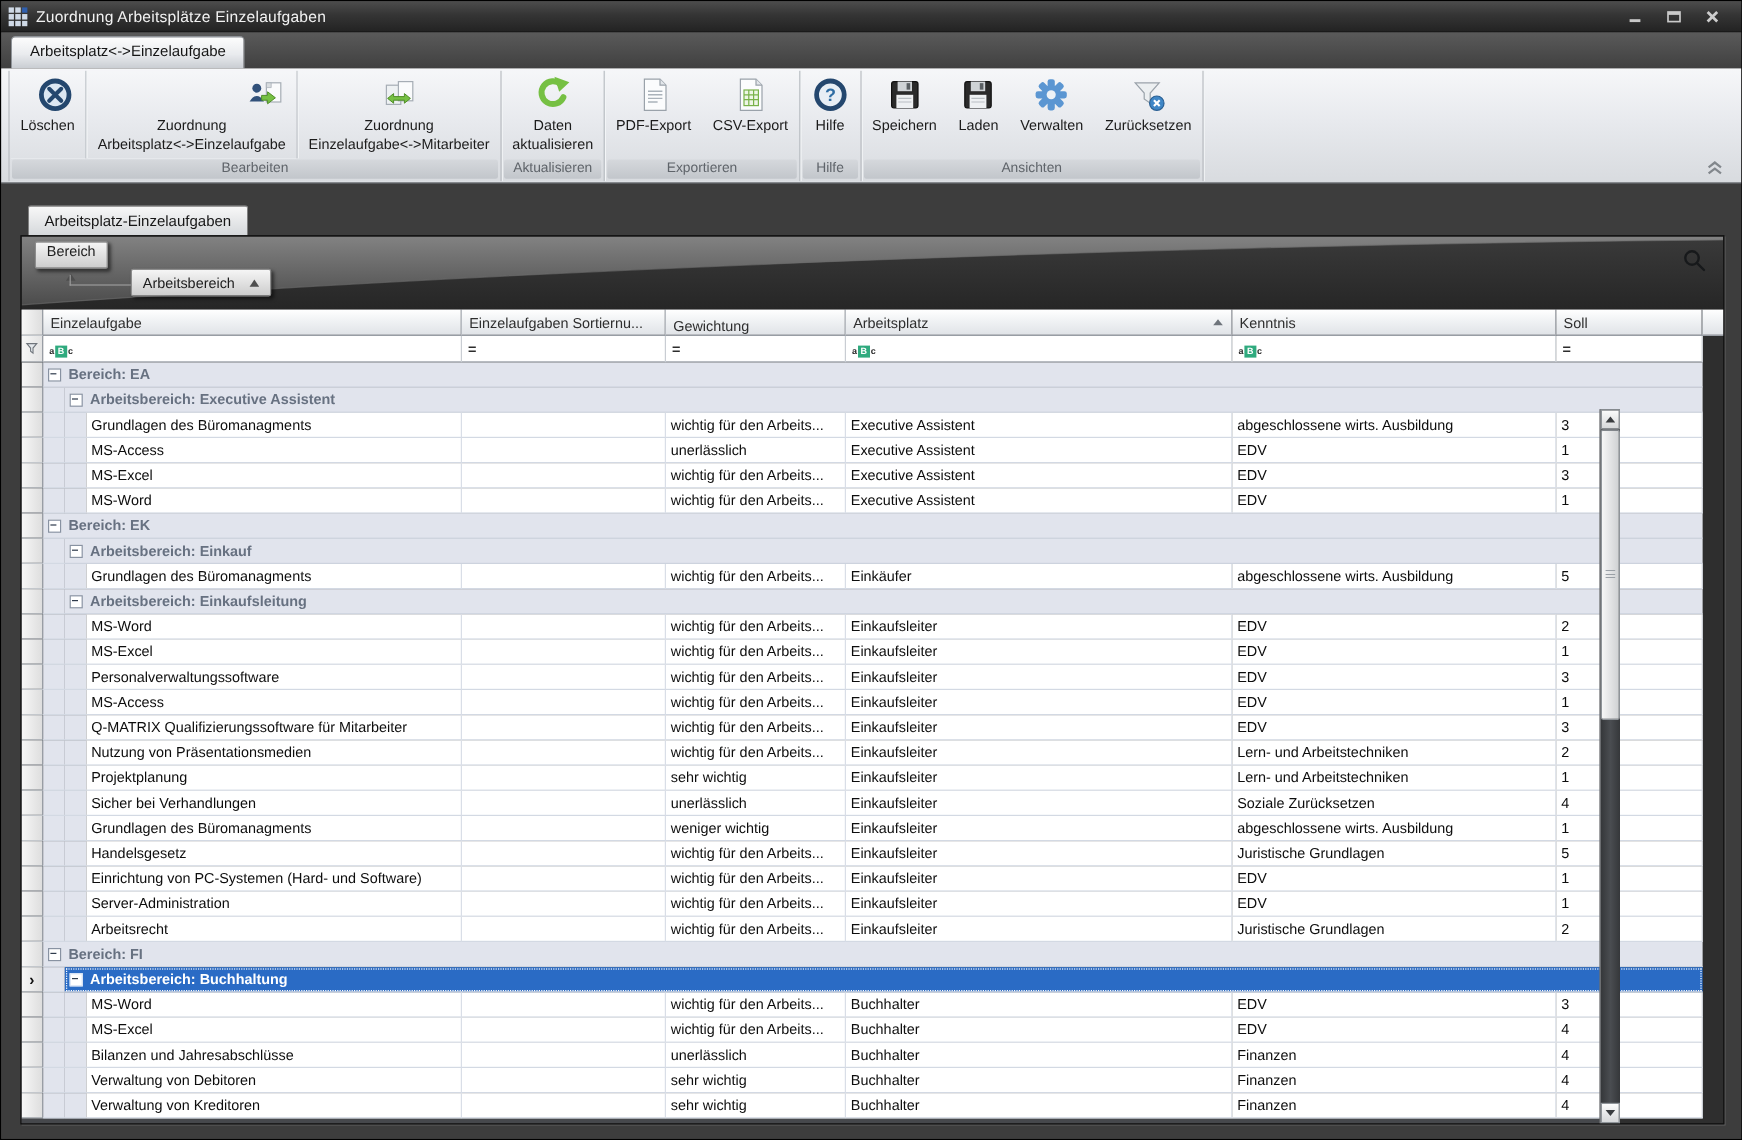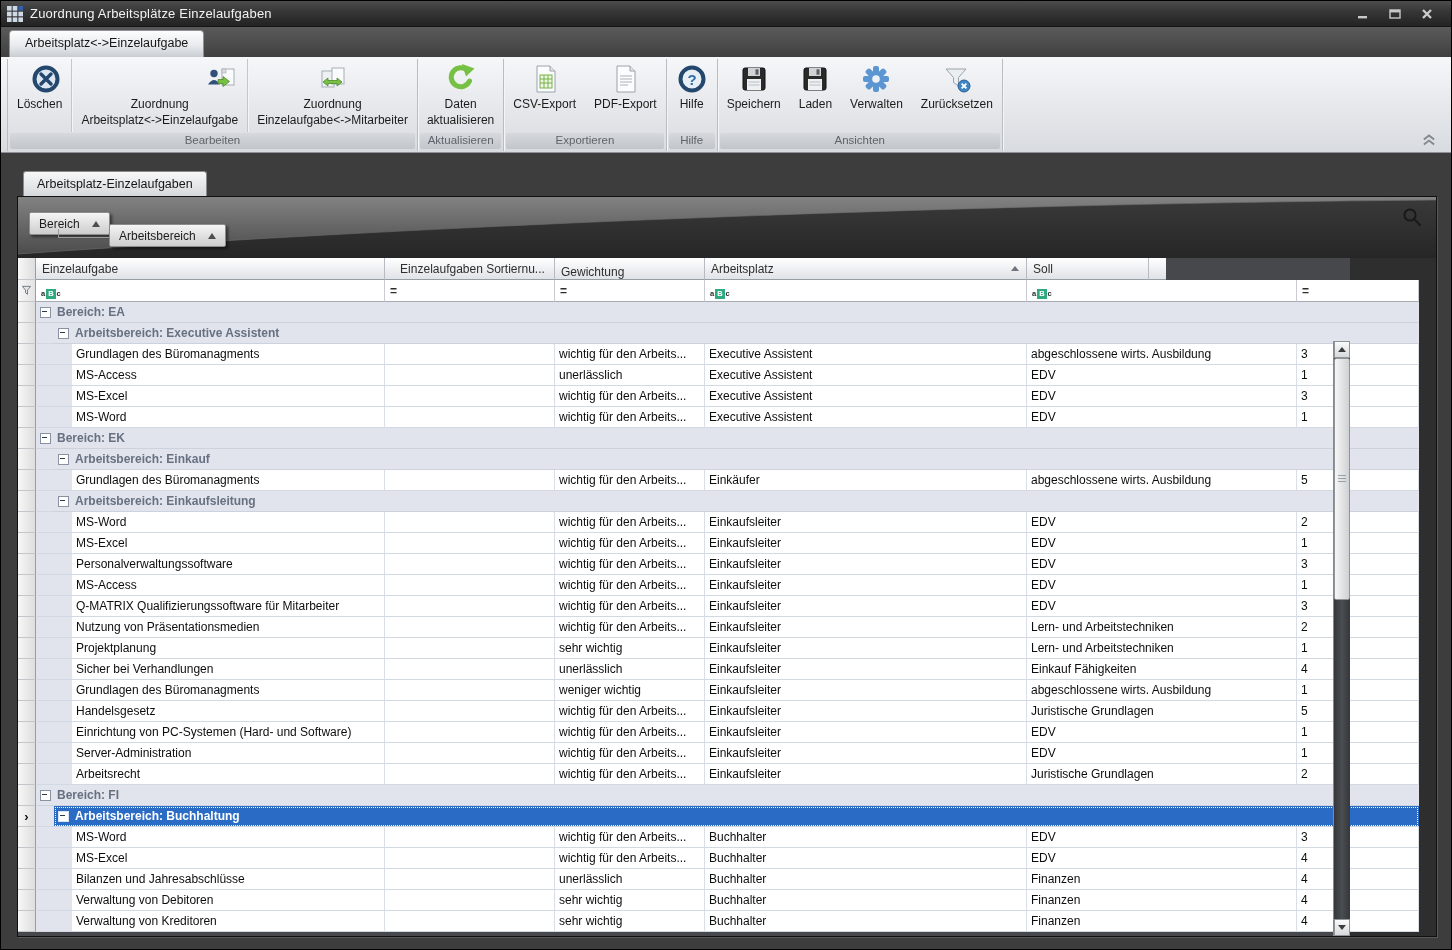--- a/index.html
+++ b/index.html
@@ -219,35 +219,35 @@
           </div>
           <div class="rcaption">Aktualisieren</div>
         </div>
         <div class="rgroup">
           <div class="rbtns">
             <div class="rbtn">
               <span class="ricon">
                 <svg viewBox="0 0 32 32">
                   <path d="M8 3 h13 l5 5 v21 h-18 z" fill="#fbfcfd" stroke="#9aa2aa"></path>
                   <path d="M21 3 v5 h5" fill="#e2e6ea" stroke="#9aa2aa"></path>
+                  <path d="M11 13 h12 M11 16 h12 M11 19 h12 M11 22 h8" stroke="#aab2ba" stroke-width="1.2"></path>
+                </svg>
+              </span>
+              <span class="rlabel">PDF-Export</span>
+            </div>
+            <div class="rbtn">
+              <span class="ricon">
+                <svg viewBox="0 0 32 32">
+                  <path d="M8 3 h13 l5 5 v21 h-18 z" fill="#fbfcfd" stroke="#9aa2aa"></path>
+                  <path d="M21 3 v5 h5" fill="#e2e6ea" stroke="#9aa2aa"></path>
                   <rect x="11" y="12" width="12" height="13" fill="#eef6e6" stroke="#79b24a"></rect>
                   <path d="M11 16 h12 M11 20 h12 M15 12 v13 M19 12 v13" stroke="#79b24a" stroke-width="1"></path>
                 </svg>
               </span>
               <span class="rlabel">CSV-Export</span>
-            </div>
-            <div class="rbtn">
-              <span class="ricon">
-                <svg viewBox="0 0 32 32">
-                  <path d="M8 3 h13 l5 5 v21 h-18 z" fill="#fbfcfd" stroke="#9aa2aa"></path>
-                  <path d="M21 3 v5 h5" fill="#e2e6ea" stroke="#9aa2aa"></path>
-                  <path d="M11 13 h12 M11 16 h12 M11 19 h12 M11 22 h8" stroke="#aab2ba" stroke-width="1.2"></path>
-                </svg>
-              </span>
-              <span class="rlabel">PDF-Export</span>
             </div>
           </div>
           <div class="rcaption">Exportieren</div>
         </div>
         <div class="rgroup">
           <div class="rbtns">
             <div class="rbtn">
               <span class="ricon">
                 <svg viewBox="0 0 32 32">
                   <circle cx="16" cy="16" r="11.5" fill="#e7eef5" stroke="#24476e" stroke-width="4"></circle>
@@ -335,21 +335,21 @@
             </linearGradient>
             <linearGradient id="glight" x1="0" y1="0" x2="0" y2="1">
               <stop offset="0" stop-color="#828282"></stop>
                 <stop offset="1" stop-color="#4c4c4c"></stop>
             </linearGradient>
           </defs>
           <rect width="1418" height="61" fill="url(#gdark)"></rect>
           <path d="M0,0 L1418,0 L1418,3 C950,7 430,27 0,57 Z" fill="url(#glight)"></path>
           <path d="M0,57 C430,27 950,7 1418,3" fill="none" stroke="#6e6e6e" stroke-width="1" opacity="0.6"></path>
         </svg>
-        <span class="gchip" style="left:11px;top:15px;">
+        <span class="gchip" style="left:11px;top:4px;flex-direction:column;">
           <span>Bereich</span>
           <span class="tri-up"></span>
         </span>
         <span class="gp-link"></span>
         <span class="gchip" style="left:91px;top:27px;">
           <span>Arbeitsbereich</span>
           <span class="tri-up"></span>
         </span>
         <span class="gp-search">
           <svg width="22" height="22" viewBox="0 0 22 22">
@@ -358,29 +358,32 @@
             </svg>
         </span>
       </div>
 
       <div class="tablearea">
         <div class="hrow" id="header-row">
             <div class="hcell ind" style="width: 18px; flex: 0 0 auto; padding: 0px;"></div>
             <div class="hcell" style="width: 349px; flex: 0 0 auto;">
               <span>Einzelaufgabe</span>
             </div>
-            <div class="hcell" style="width: 170px; flex: 0 0 auto; justify-content: center;">
+            <div class="hcell" style="width: 170px; flex: 0 0 auto;">
               <span>Einzelaufgaben Sortiernu...</span>
             </div>
             <div class="hcell" style="width: 150px; flex: 0 0 auto; align-items: flex-end;">
               <span>Gewichtung</span>
             </div>
             <div class="hcell" style="width: 322px; flex: 0 0 auto;">
               <span>Arbeitsplatz</span>
               <span class="hsort"></span>
+            </div>
+            <div class="hcell" style="width: 270px; flex: 0 0 auto;">
+              <span>Kenntnis</span>
             </div>
             <div class="hcell" style="width: 122px; flex: 0 0 auto;">
               <span>Soll</span>
             </div>
             <div class="hcell" style="width: 17px; flex: 0 0 auto; padding: 0px; border-right: none;"></div>
           </div>
         <div class="frow" id="filter-row">
             <div class="fcell ind" style="width: 18px; flex: 0 0 auto; padding: 0px; justify-content: center; background: linear-gradient(90deg, rgb(247, 247, 247), rgb(227, 227, 227)); border-right: 1px solid rgb(152, 157, 164);">
               <span style="display:inline-flex;">
                 <svg viewBox="0 0 12 12" width="11" height="11">
@@ -591,21 +594,21 @@
               <div class="c" style="width: 122px; flex: 0 0 auto;">1</div>
             </div>
             <div class="drow">
               <div class="ind"></div>
               <div class="strip"></div>
               <div class="strip"></div>
               <div class="c" style="width: 313px; flex: 0 0 auto;">Sicher bei Verhandlungen</div>
               <div class="c" style="width: 170px; flex: 0 0 auto;"></div>
               <div class="c" style="width: 150px; flex: 0 0 auto;">unerlässlich</div>
               <div class="c" style="width: 322px; flex: 0 0 auto;">Einkaufsleiter</div>
-              <div class="c" style="width: 270px; flex: 0 0 auto;">Einkauf Fähigkeiten</div>
+              <div class="c" style="width: 270px; flex: 0 0 auto;">Soziale Zurücksetzen</div>
               <div class="c" style="width: 122px; flex: 0 0 auto;">4</div>
             </div>
             <div class="drow">
               <div class="ind"></div>
               <div class="strip"></div>
               <div class="strip"></div>
               <div class="c" style="width: 313px; flex: 0 0 auto;">Grundlagen des Büromanagments</div>
               <div class="c" style="width: 170px; flex: 0 0 auto;"></div>
               <div class="c" style="width: 150px; flex: 0 0 auto;">weniger wichtig</div>
               <div class="c" style="width: 322px; flex: 0 0 auto;">Einkaufsleiter</div>

